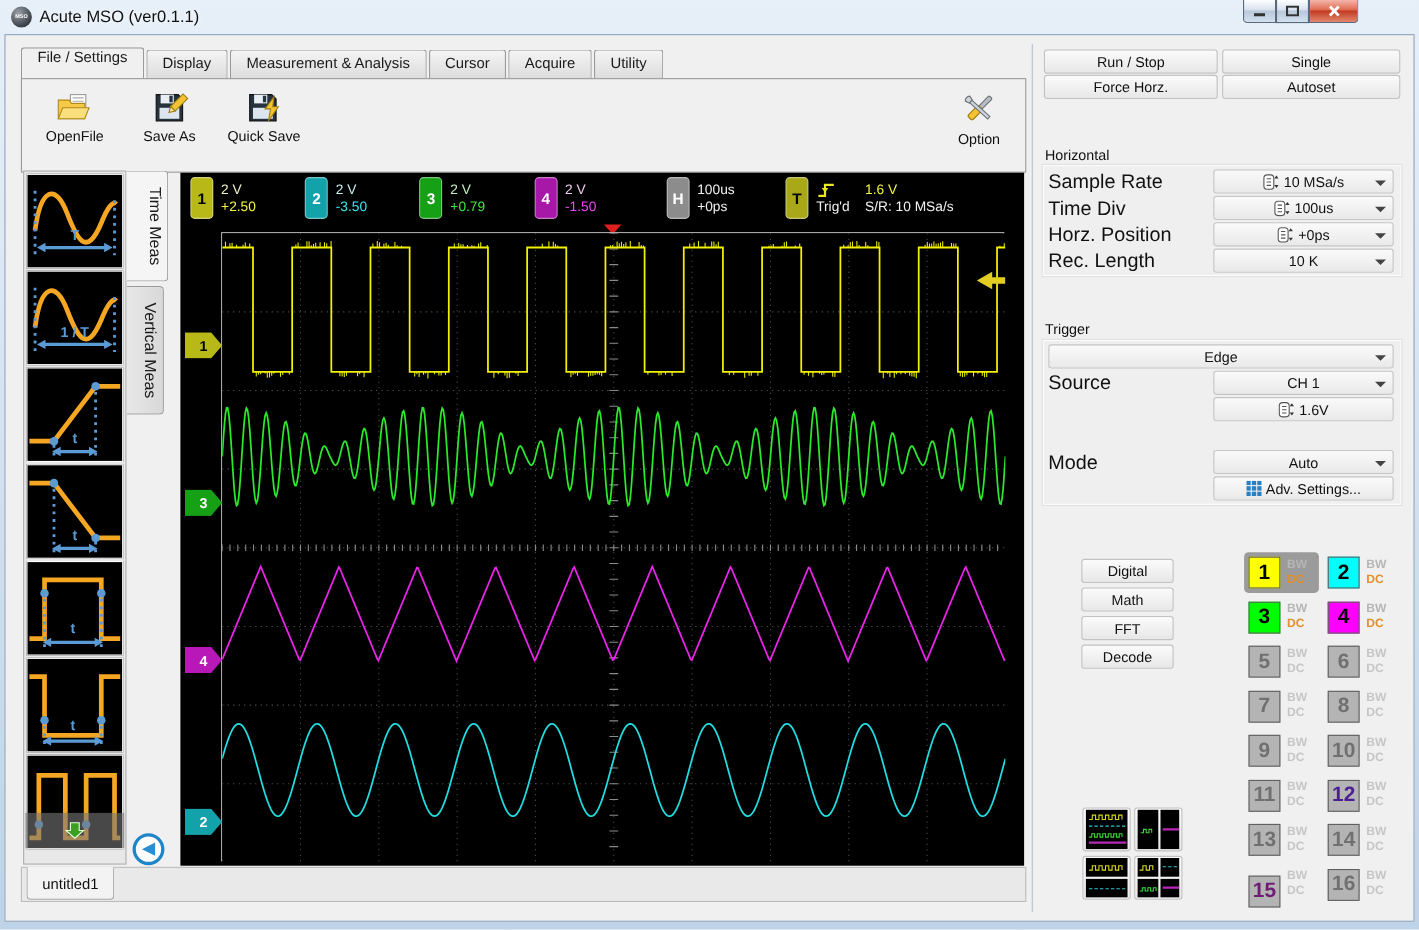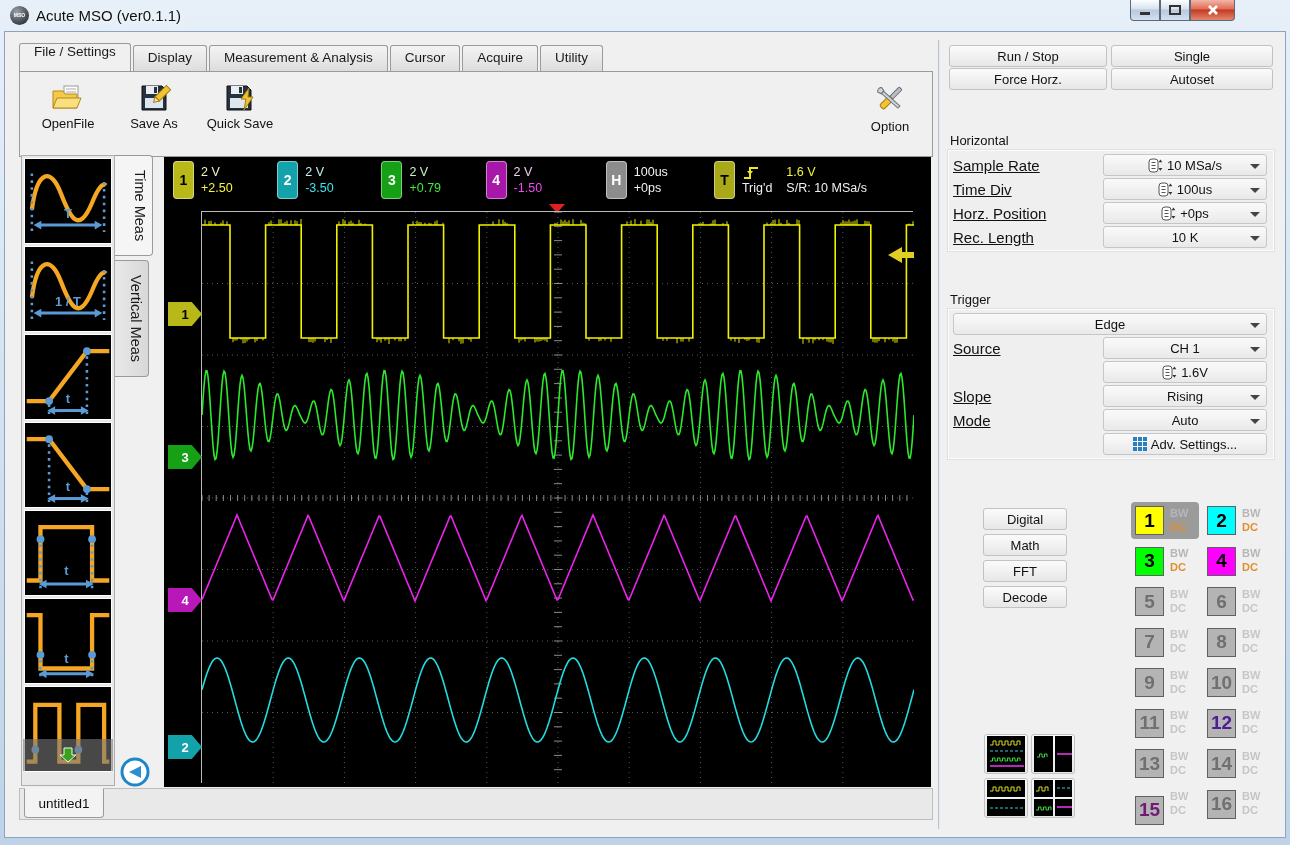--- a/index.html
+++ b/index.html
@@ -55,21 +55,21 @@
     border-radius:0 0 4px 4px; border-top:1px solid #f3f3f3; font-size:13.5px; display:flex; align-items:center; justify-content:center; color:#111; }
   
   .divider { position:absolute; left:933px; top:8px; bottom:8px; width:2px; background:linear-gradient(90deg,#9fb0c0,#fff); }
   .rpanel { position:absolute; left:941px; top:13px; width:337px; height:775px; font-size:13px; color:#111; }
   .btn { background:linear-gradient(#fbfbfb,#e7e7e7); border:1px solid #c2c2c2; border-radius:3px; font-size:13px; color:#111;
     display:flex; align-items:center; justify-content:center; font-family:"Liberation Sans",sans-serif; }
   .acqbtn { position:absolute; height:22px; }
   .sect-label { position:absolute; font-size:13px; color:#111; }
   .groupbox { position:absolute; border:1px solid #fdfdfd; outline:1px solid #e0e0e0; background:#efefef; }
   .g-row { position:absolute; left:4px; right:6px; height:22px; display:flex; align-items:center; }
-  .g-row .lbl { width:150px; font-size:15px;text-decoration:underline; }
+  .g-row .lbl { width:150px; font-size:18px; }
   .ctrl { position:relative; height:22px; background:linear-gradient(#fafafa,#e9e9e9); border:1px solid #c6c6c6; border-radius:3px;
     display:flex; align-items:center; justify-content:center; font-size:13px; gap:4px; }
   .dd-arrow { position:absolute; right:6px; top:9px; width:0; height:0; border-left:5px solid transparent; border-right:5px solid transparent;
     border-top:5px solid #444; }
   .modebtn { position:absolute; left:37px; width:84px; height:22px; }
   .chgrid-cell { position:absolute; width:68px; height:37px; display:flex; align-items:center; border-radius:4px; }
   .chgrid-cell.selected { background:#9b9b9b; }
   .chsq { width:29px; height:29px; margin-left:4px; border:1px solid #606060; display:flex; align-items:center; justify-content:center;
     font-size:19px; font-weight:bold; }
   .bwdc { margin-left:6px; font-size:11px; font-weight:bold; line-height:1.25; }
@@ -387,27 +387,20 @@
             <div class="ctrl" style="flex: 1 1 0%;">
               <svg width="15" height="15" viewBox="0 0 15 15">
                 <rect x="1" y="1" width="9" height="13" rx="3" fill="#fff" stroke="#555"></rect>
                 <path d="M3.5 4.5h4M3.5 7.5h4M3.5 10.5h4" stroke="#555"></path>
                 <path d="M12.5 2 l2.4 3.4 h-4.8 z" fill="#333" transform="scale(0.8) translate(3 0)"></path>
                 <path d="M12.5 13 l2.4 -3.4 h-4.8 z" fill="#333" transform="scale(0.8) translate(3 3)"></path>
               </svg>
               <span>1.6V</span>
             </div>
           </div>
-          <div class="g-row" style="top: 75px;">
-            <span class="lbl">Slope</span>
-            <div class="ctrl" style="flex: 1 1 0%;">
-              <span>Rising</span>
-              <span class="dd-arrow"></span>
-            </div>
-          </div>
           <div class="g-row" style="top: 99px;">
             <span class="lbl">Mode</span>
             <div class="ctrl" style="flex: 1 1 0%;">
               <span>Auto</span>
               <span class="dd-arrow"></span>
             </div>
           </div>
           <div class="g-row" style="top: 123px;">
             <span class="lbl"></span>
             <div class="ctrl" style="flex: 1 1 0%;">

